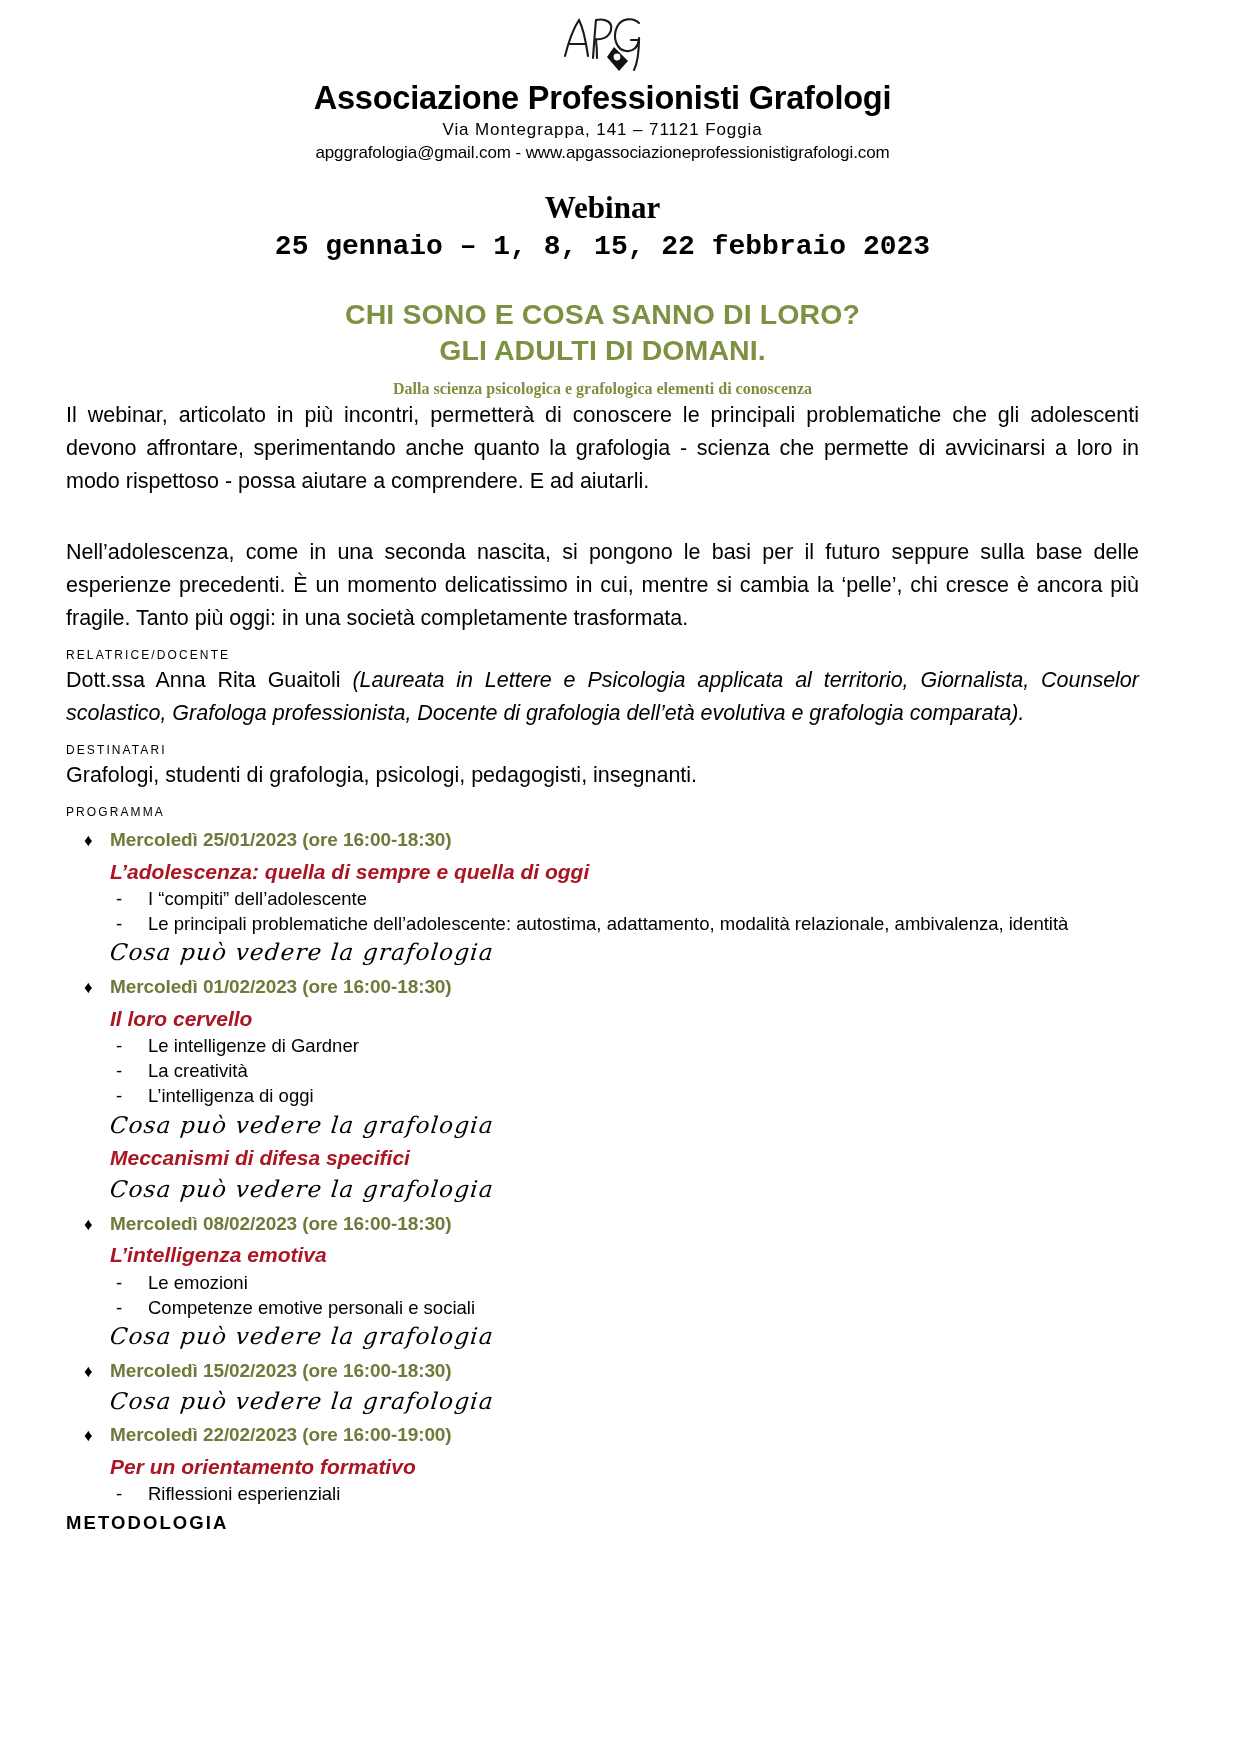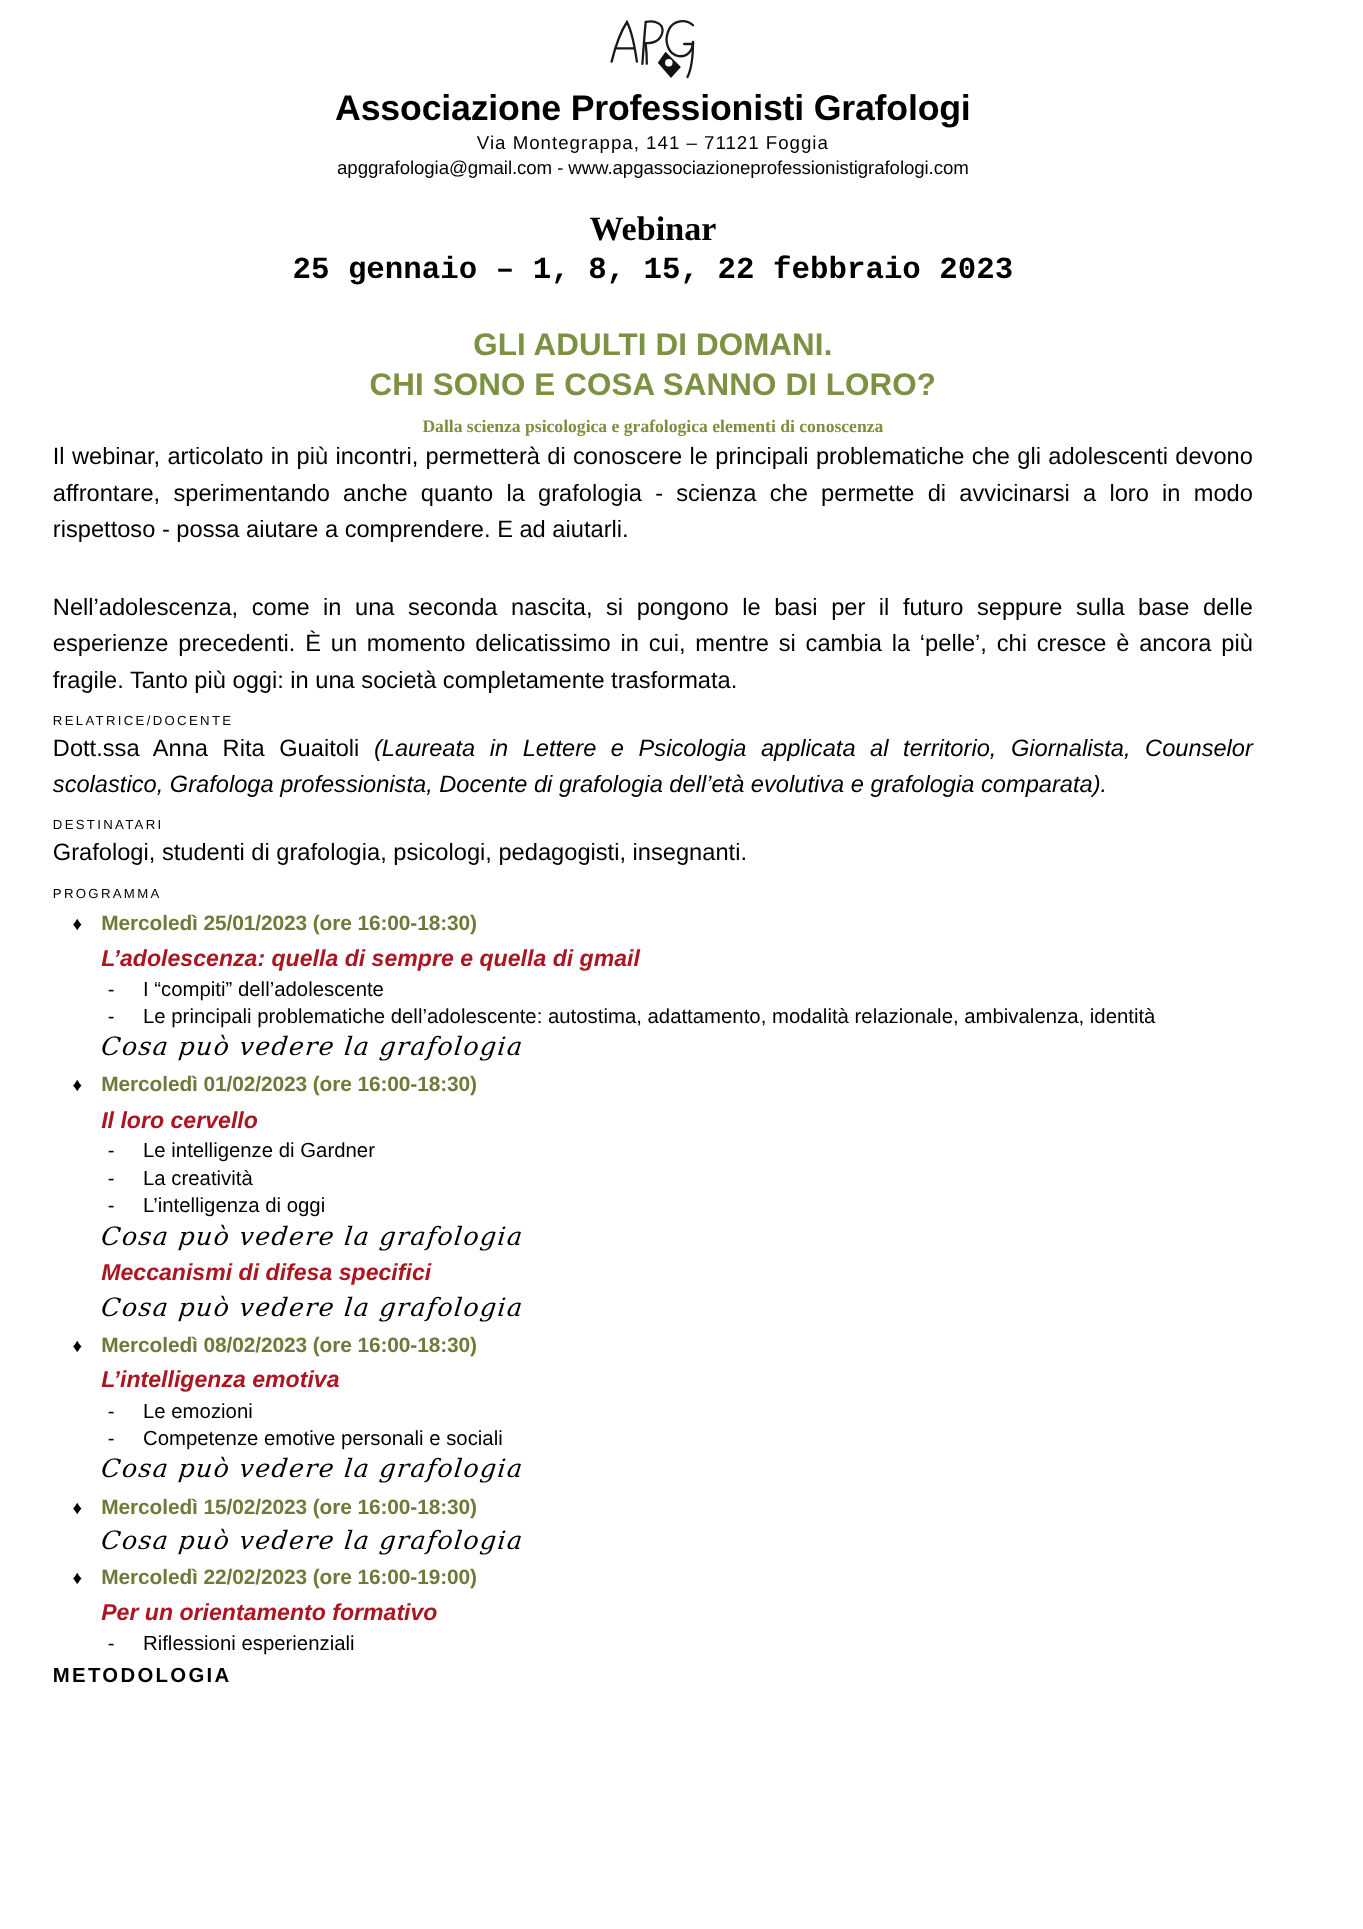--- a/index.html
+++ b/index.html
@@ -12,21 +12,21 @@
     height: 1754px;
     font-family: "Liberation Sans", sans-serif;
     color: #000000;
     position: relative;
     overflow: hidden;
   }
   .page {
     box-sizing: border-box;
     width: 1239px;
     height: 1754px;
-    padding: 10px 100px 0 48px;
+    padding: 10px 100px 0 66px;
   }
 
   
   .logo-wrap {
     text-align: center;
     height: 72px;
     position: relative;
   }
   .logo-svg { display: inline-block; }
 
@@ -208,43 +208,43 @@
   </div>
 
   <div class="org-name">Associazione Professionisti Grafologi</div>
   <div class="org-addr">Via Montegrappa, 141 – 71121 Foggia</div>
   <div class="org-contact">apggrafologia@gmail.com - www.apgassociazioneprofessionistigrafologi.com</div>
 
   <div class="webinar-word">Webinar</div>
   <div class="webinar-dates">25 gennaio – 1, 8, 15, 22 febbraio 2023</div>
 
   <div class="main-title">
+    <div>CHI SONO E COSA SANNO DI LORO?</div>
     <div>GLI ADULTI DI DOMANI.</div>
-    <div>CHI SONO E COSA SANNO DI LORO?</div>
   </div>
   <div class="sub-title">Dalla scienza psicologica e grafologica elementi di conoscenza</div>
 
   <p class="para">Il webinar, articolato in più incontri, permetterà di conoscere le principali problematiche che gli adolescenti devono affrontare, sperimentando anche quanto la grafologia - scienza che permette di avvicinarsi a loro in modo rispettoso - possa aiutare a comprendere. E ad aiutarli.</p>
   <p class="para first">Nell’adolescenza, come in una seconda nascita, si pongono le basi per il futuro seppure sulla base delle esperienze precedenti. È un momento delicatissimo in cui, mentre si cambia la ‘pelle’, chi cresce è ancora più fragile. Tanto più oggi: in una società completamente trasformata.</p>
 
   <div class="section-head">RELATRICE/DOCENTE</div>
   <div class="relatrice-line"><span>Dott.ssa Anna Rita Guaitoli </span><i>(Laureata in Lettere e Psicologia applicata al territorio, Giornalista, Counselor scolastico, Grafologa professionista, Docente di grafologia dell’età evolutiva e grafologia comparata).</i></div>
 
   <div class="section-head">DESTINATARI</div>
   <div class="plain-line">Grafologi, studenti di grafologia, psicologi, pedagogisti, insegnanti.</div>
 
   <div class="section-head">PROGRAMMA</div>
 
   <div class="programma-list" id="programme-list">
       <div class="session">
         <div class="session-date-row">
           <span class="diamond">♦</span>
           <span class="session-date">Mercoledì 25/01/2023 (ore 16:00-18:30)</span>
         </div>
-        <div class="session-title">L’adolescenza: quella di sempre e quella di gmail</div>
+        <div class="session-title">L’adolescenza: quella di sempre e quella di oggi</div>
         <div class="dash-item">
           <span class="dash">-</span>
           <span class="dash-text">I “compiti” dell’adolescente</span>
         </div>
         <div class="dash-item">
           <span class="dash">-</span>
           <span class="dash-text">Le principali problematiche dell’adolescente: autostima, adattamento, modalità relazionale, ambivalenza, identità</span>
         </div>
         <div class="handwriting">Cosa può vedere la grafologia</div>
       </div>

